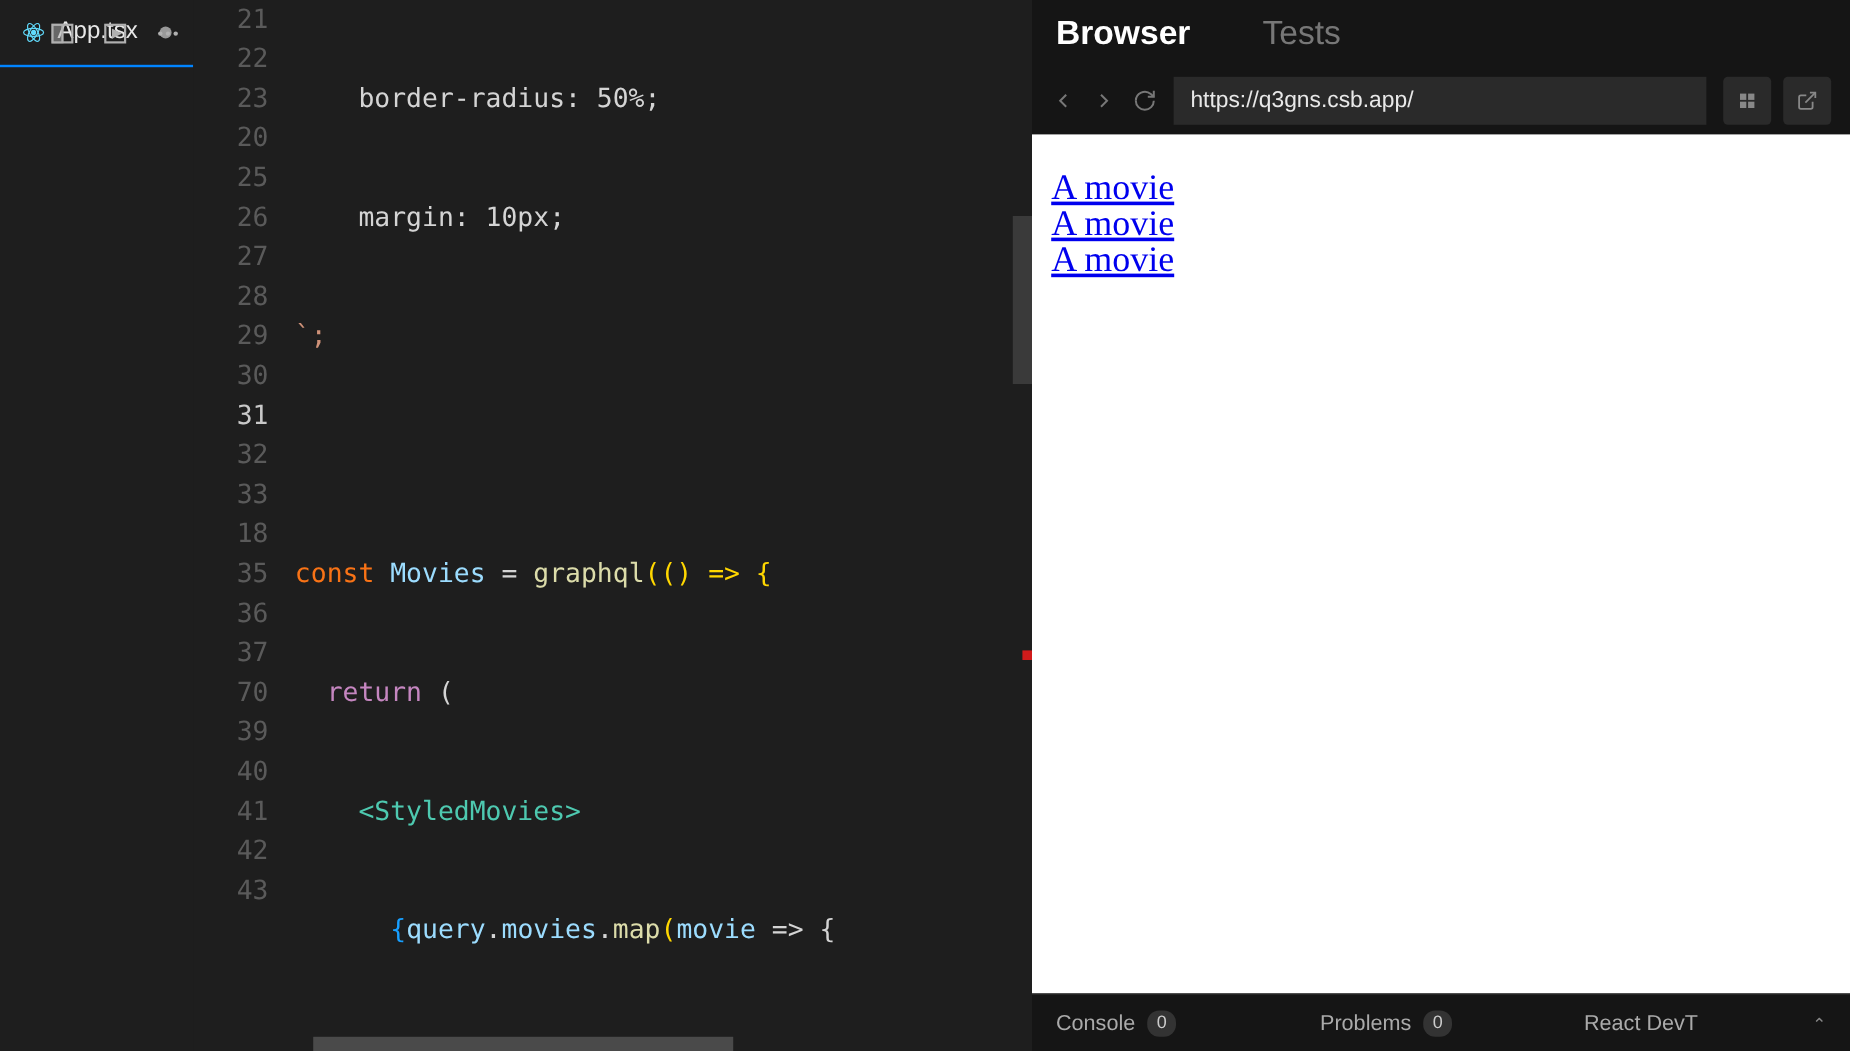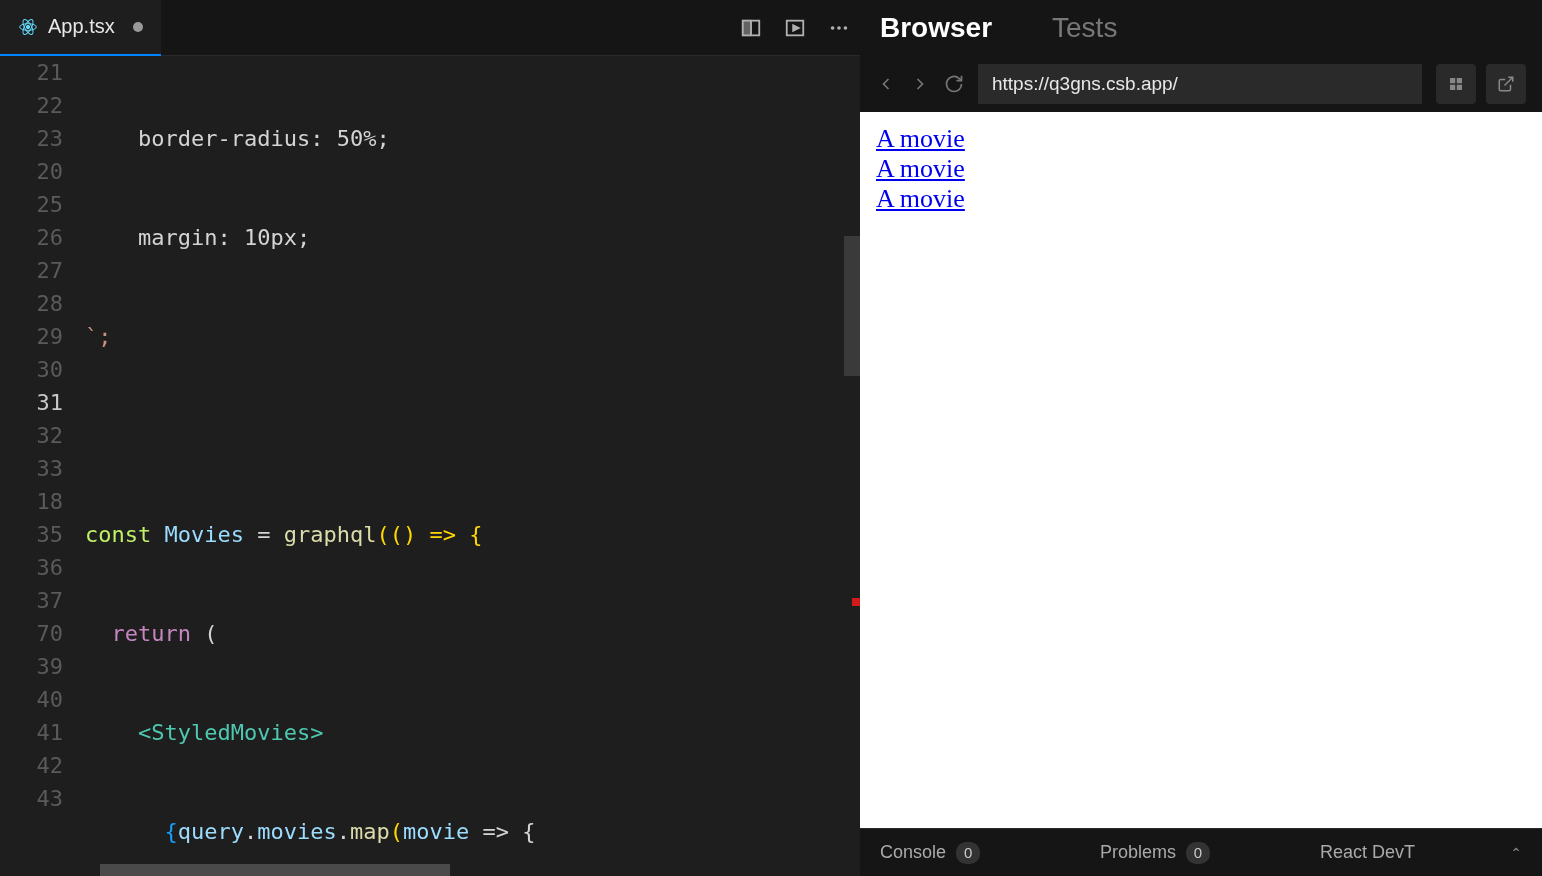--- a/index.html
+++ b/index.html
@@ -9,21 +9,21 @@
   color: #ccc;
   width: 1542px;
   height: 876px;
   overflow: hidden;
   display: flex;
 }
 .editor-pane {
   width: 860px;
   height: 100%;
   display: flex;
-  flex-direction: column;
+  flex-direction: row;
   background: #1e1e1e;
 }
 .tab-bar {
   height: 56px;
   background: #151515;
   display: flex;
   align-items: center;
   border-bottom: 1px solid #2a2a2a;
   position: relative;
 }
@@ -75,21 +75,21 @@
   user-select: none;
 }
 .gutter div { height: 33px; }
 .code-lines {
   flex: 1;
   white-space: pre;
   position: relative;
 }
 .code-lines .line { height: 33px; }
 .tok-kw { color: #c586c0; }
-.tok-const { color: #bef264; }
+.tok-const { color: #f97316; }
 .tok-var { color: #9cdcfe; }
 .tok-fn { color: #dcdcaa; }
 .tok-type { color: #4ec9b0; }
 .tok-str { color: #ce9178; }
 .tok-op { color: #d4d4d4; }
 .tok-punc { color: #d4d4d4; }
 .tok-brace { color: #ffd700; }
 .tok-brace3 { color: #179fff; }
 .tok-text { color: #d4d4d4; }
 
@@ -167,23 +167,23 @@
   background:#2a2a2a;
   border-radius:4px;
   display:flex; align-items:center; justify-content:center;
   color:#888;
   cursor:pointer;
 }
 
 .browser-content {
   flex: 1;
   background: #fff;
-  padding: 12px 16px;
+  padding: 30px 16px;
   font-family: "Times New Roman", serif;
-  font-size: 26px;
+  font-size: 30px;
 }
 .browser-content a {
   color: #0000ee;
   text-decoration: underline;
   display: block;
   line-height: 30px;
 }
 
 .bottom-panel {
   height: 48px;

